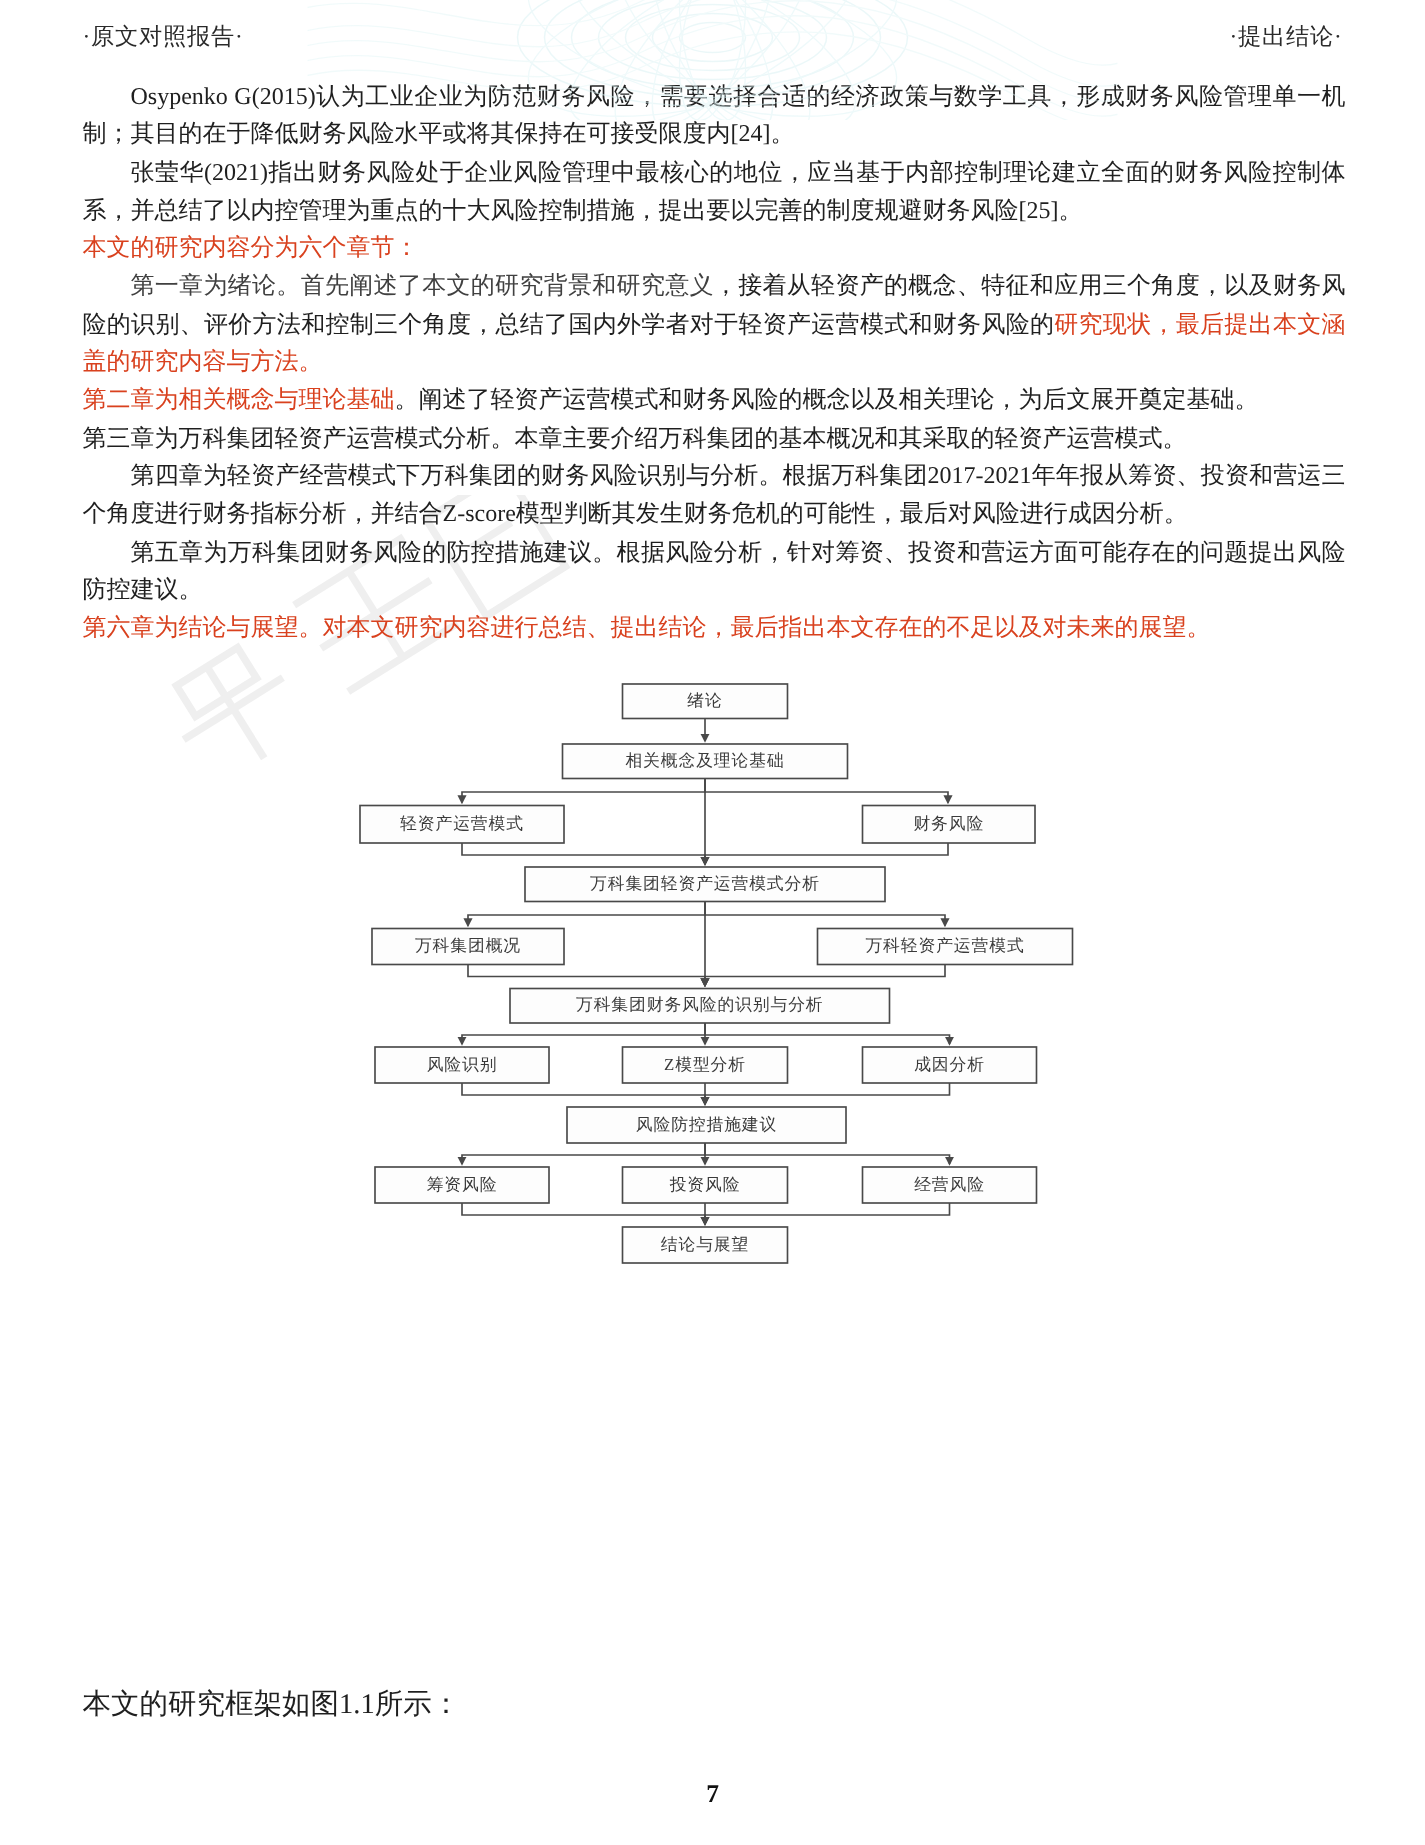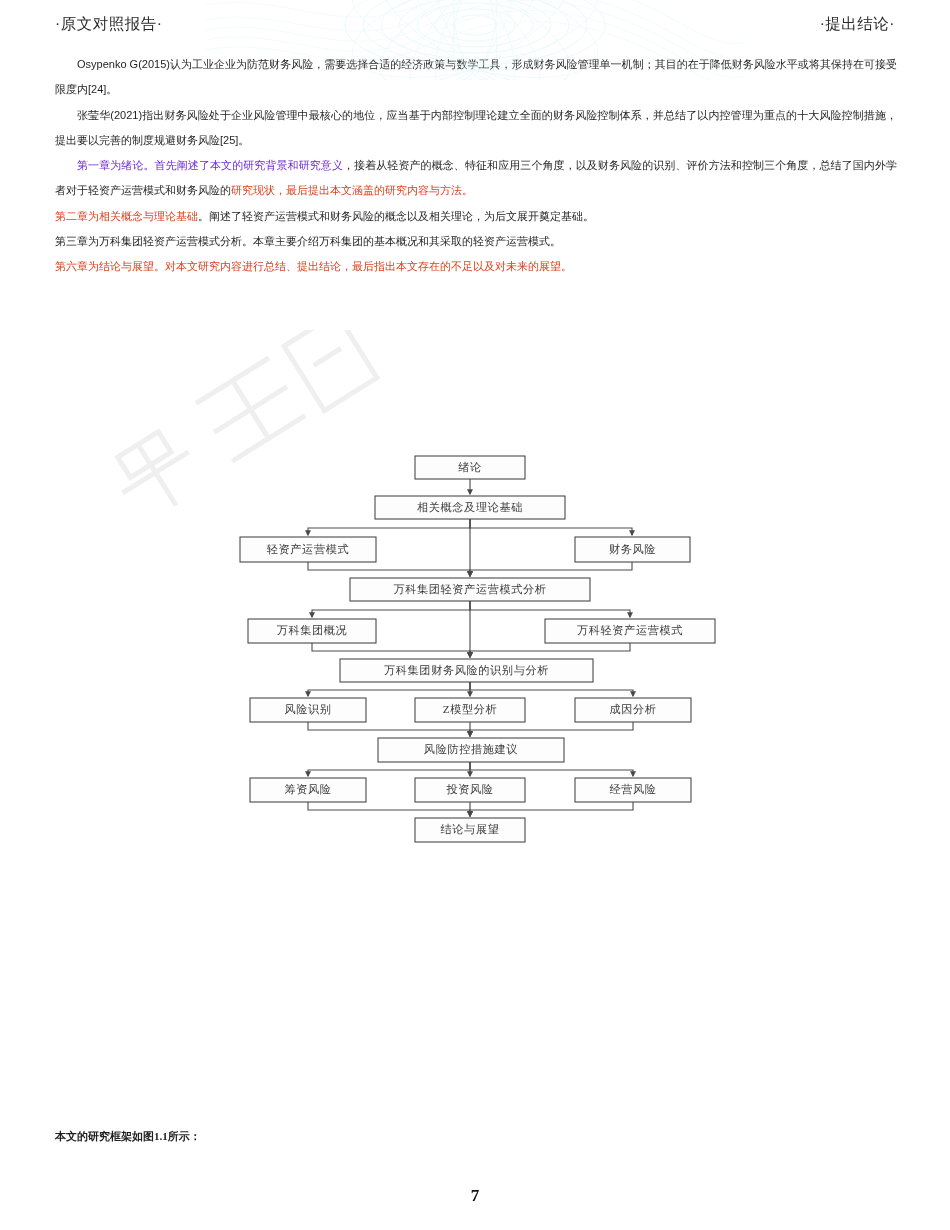--- a/index.html
+++ b/index.html
@@ -75,26 +75,26 @@
   
   #content {
     position: absolute;
     top: 52px;
     left: 55px;
     width: 842px;
     z-index: 3;
   }
   p.para {
     margin: 0;
-    font-size: 11px;
+    font-size: 16px;
     line-height: 25.3px;
     text-align: justify;
     text-justify: inter-ideograph;
     color: #1f1f1f;
-    font-family: Liberation Sans, sans-serif;
+    font-family: Liberation Serif, serif;
   }
   p.indent { text-indent: 2em; }
   .red { color: #d9411e; }
   .heading {
     margin: 0;
     font-size: 16.2px;
     line-height: 25.3px;
     color: #1f1f1f;
   }
 
@@ -126,26 +126,25 @@
     dominant-baseline: middle;
     letter-spacing: 0.6px;
   }
   .fc-blur { filter: url(#softblur); }
 
   
   #caption {
     position: absolute;
     left: 55px;
     top: 1124px;
-    font-size: 11px;
+    font-size: 19px;
     line-height: 25px;
     color: #1f1f1f;
     z-index: 3;
     font-family: "Liberation Serif", "DejaVu Serif", serif;
-    font-weight: bold;
   }
 
   
   #page-number {
     position: absolute;
     top: 1186px;
     left: 0;
     width: 950px;
     text-align: center;
     font-size: 17px;
@@ -208,23 +207,26 @@
       <path d="M150 126 h86"></path>
       <path d="M193 58 v68"></path>
       <path d="M255 56 h62 v76 h-62 z"></path>
       <path d="M270 88 h32"></path>
     </g>
   </svg>
 
   <div id="content">
       <p class="para indent"><span>Osypenko G(2015)认为工业企业为防范财务风险，需要选择合适的经济政策与数学工具，形成财务风险管理单一机制；其目的在于降低财务风险水平或将其保持在可接受限度内[24]。</span></p>
       <p class="para indent"><span>张莹华(2021)指出财务风险处于企业风险管理中最核心的地位，应当基于内部控制理论建立全面的财务风险控制体系，并总结了以内控管理为重点的十大风险控制措施，提出要以完善的制度规避财务风险[25]。</span></p>
-      <p class="para indent"><span class="red" style="color: #6d28d9;">第一章为绪论。首先阐述了本文的研究背景和研究意义</span><span>，接着从轻资产的概念、特征和应用三个角度，以及财务风险的识别、评价方法和控制三个角度，总结了国内外学者对于轻资产运营模式和财务风险的</span><span class="red" style="color: rgb(217, 65, 30);">研究现状，最后提出本文涵盖的研究内容与方法。</span></p>
+      <p class="para"><span class="red" style="color: rgb(217, 65, 30);">本文的研究内容分为六个章节：</span></p>
+      <p class="para indent"><span class="red" style="color: #404040;">第一章为绪论。首先阐述了本文的研究背景和研究意义</span><span>，接着从轻资产的概念、特征和应用三个角度，以及财务风险的识别、评价方法和控制三个角度，总结了国内外学者对于轻资产运营模式和财务风险的</span><span class="red" style="color: rgb(217, 65, 30);">研究现状，最后提出本文涵盖的研究内容与方法。</span></p>
       <p class="para"><span class="red" style="color: rgb(217, 65, 30); margin-top: 44px;">第二章为相关概念与理论基础</span><span>。阐述了轻资产运营模式和财务风险的概念以及相关理论，为后文展开奠定基础。</span></p>
       <p class="para"><span>第三章为万科集团轻资产运营模式分析。本章主要介绍万科集团的基本概况和其采取的轻资产运营模式。</span></p>
+      <p class="para indent"><span>第四章为轻资产经营模式下万科集团的财务风险识别与分析。根据万科集团2017-2021年年报从筹资、投资和营运三个角度进行财务指标分析，并结合Z-score模型判断其发生财务危机的可能性，最后对风险进行成因分析。</span></p>
+      <p class="para indent"><span>第五章为万科集团财务风险的防控措施建议。根据风险分析，针对筹资、投资和营运方面可能存在的问题提出风险防控建议。</span></p>
       <p class="para"><span class="red" style="color: rgb(217, 65, 30);">第六章为结论与展望。对本文研究内容进行总结、提出结论，最后指出本文存在的不足以及对未来的展望。</span></p>
     </div>
 
   <div id="flowchart">
     <svg id="fc-svg" viewBox="0 0 500 400" width="500" height="400" xmlns="http://www.w3.org/2000/svg">
       <defs>
         <filter id="softblur" x="-12%" y="-12%" width="124%" height="124%">
           <feGaussianBlur stdDeviation="0.42"></feGaussianBlur>
         </filter>
         <marker id="arrow" viewBox="0 0 10 10" refX="8" refY="5" markerWidth="5.5" markerHeight="5.5" orient="auto-start-reverse">

